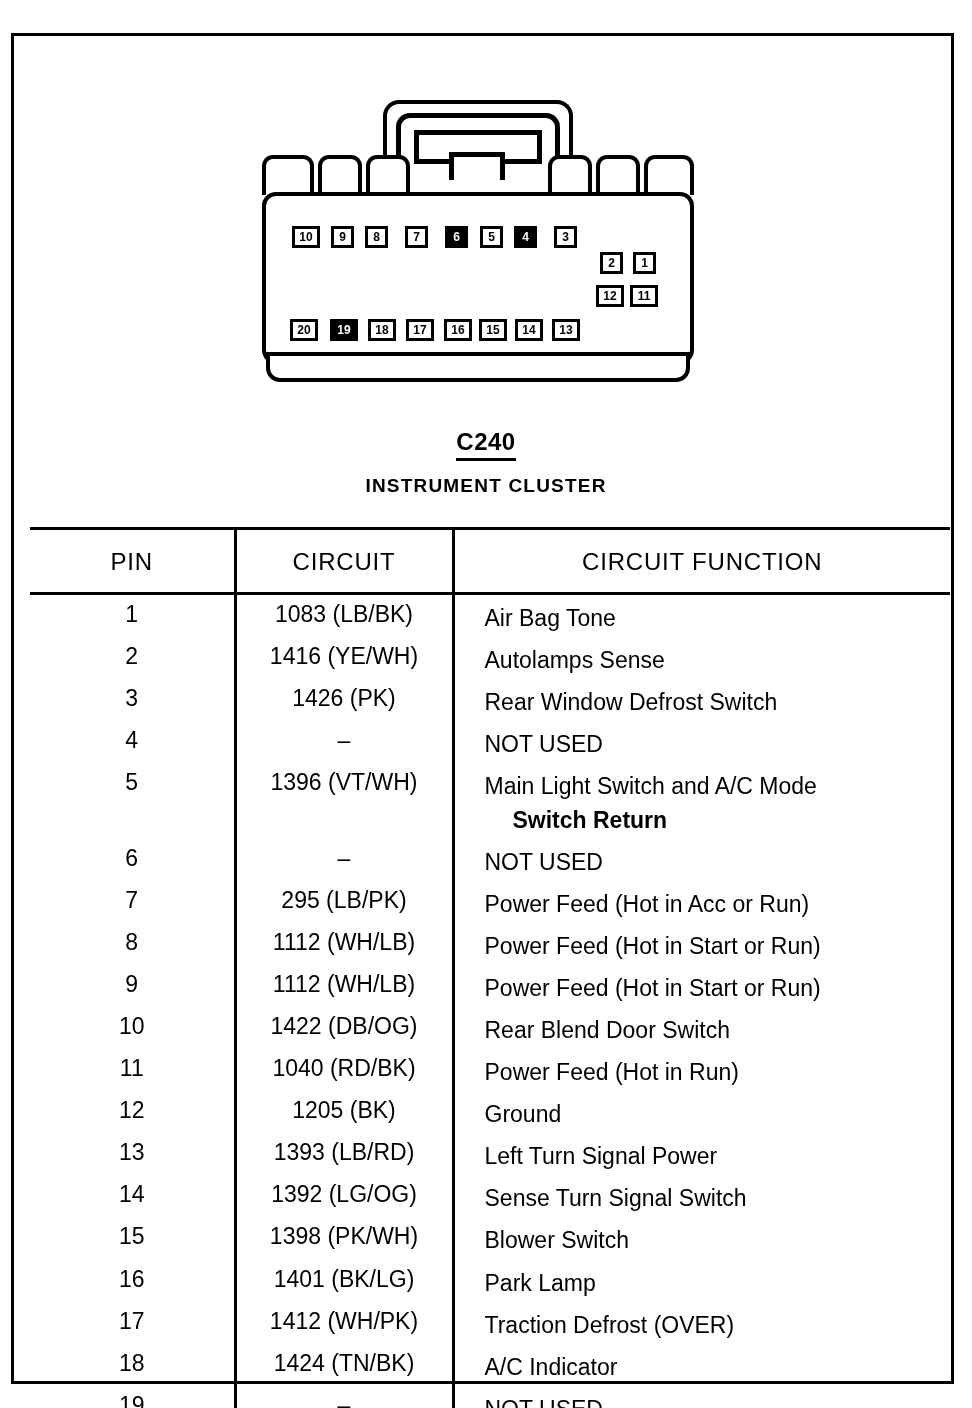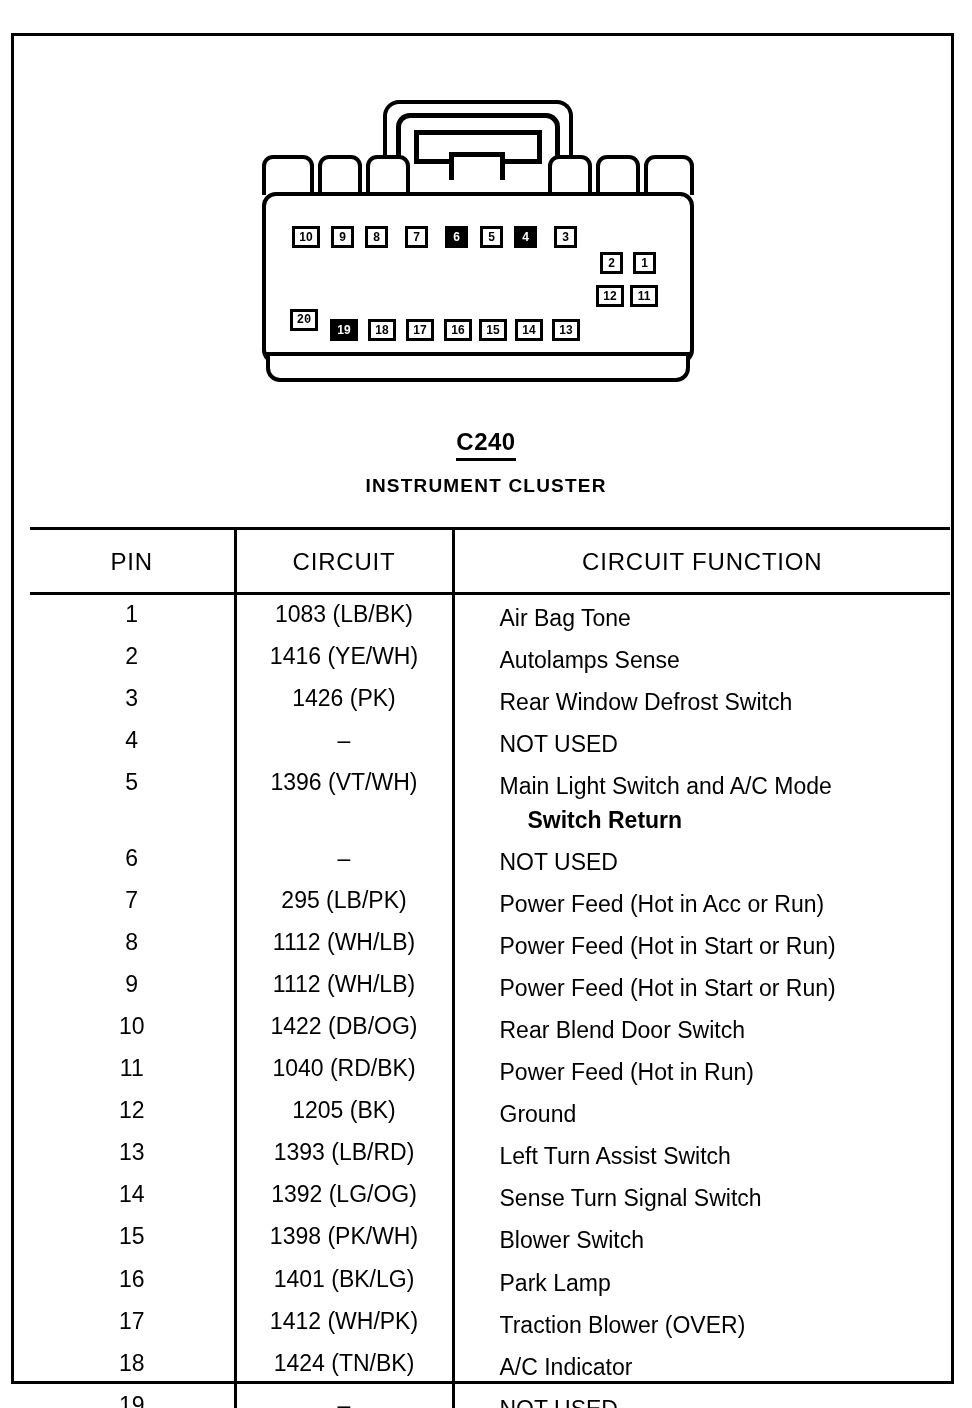--- a/index.html
+++ b/index.html
@@ -212,21 +212,21 @@
     padding-bottom: 2px;
   }
   #pin-table td.cell-circuit {
     text-align: center;
     border-right: 3px solid #000;
     padding-top: 6px;
     padding-bottom: 2px;
   }
   #pin-table td.cell-function {
     text-align: left;
-    padding-left: 45px;
+    padding-left: 30px;
     padding-top: 6px;
     padding-bottom: 2px;
     line-height: 1.48;
   }
   #pin-table td.cell-function .wrap2 {
     display: block;
     padding-left: 28px;
     font-weight: bold;
   }
 </style>
@@ -262,21 +262,21 @@
   <div class="pin-box" style="left:480px;top:226px;">5</div>
   <div class="pin-box filled" style="left:514px;top:226px;">4</div>
   <div class="pin-box" style="left:554px;top:226px;">3</div>
 
   <div class="pin-box" style="left:600px;top:252px;">2</div>
   <div class="pin-box" style="left:633px;top:252px;">1</div>
 
   <div class="pin-box wide" style="left:596px;top:285px;">12</div>
   <div class="pin-box wide" style="left:630px;top:285px;">11</div>
 
-  <div class="pin-box wide" style="left:290px;top:309px;font-family:Liberation Mono, monospace;">20</div>
+  <div class="pin-box wide" style="left:290px;top:319px;">20</div>
   <div class="pin-box wide filled" style="left:330px;top:319px;">19</div>
   <div class="pin-box wide" style="left:368px;top:319px;">18</div>
   <div class="pin-box wide" style="left:406px;top:319px;">17</div>
   <div class="pin-box wide" style="left:444px;top:319px;">16</div>
   <div class="pin-box wide" style="left:479px;top:319px;">15</div>
   <div class="pin-box wide" style="left:515px;top:319px;">14</div>
   <div class="pin-box wide" style="left:552px;top:319px;">13</div>
 </div>
 
 <div id="caption-block">
@@ -354,41 +354,41 @@
         <td class="cell-function"><span>Power Feed (Hot in Run)</span></td>
       </tr>
       <tr>
         <td class="cell-pin">12</td>
         <td class="cell-circuit">1205 (BK)</td>
         <td class="cell-function"><span>Ground</span></td>
       </tr>
       <tr>
         <td class="cell-pin">13</td>
         <td class="cell-circuit">1393 (LB/RD)</td>
-        <td class="cell-function"><span>Left Turn Assist Switch</span></td>
+        <td class="cell-function"><span>Left Turn Signal Power</span></td>
       </tr>
       <tr>
         <td class="cell-pin">14</td>
         <td class="cell-circuit">1392 (LG/OG)</td>
         <td class="cell-function"><span>Sense Turn Signal Switch</span></td>
       </tr>
       <tr>
         <td class="cell-pin">15</td>
         <td class="cell-circuit">1398 (PK/WH)</td>
         <td class="cell-function"><span>Blower Switch</span></td>
       </tr>
       <tr>
         <td class="cell-pin">16</td>
         <td class="cell-circuit">1401 (BK/LG)</td>
         <td class="cell-function"><span>Park Lamp</span></td>
       </tr>
       <tr>
         <td class="cell-pin">17</td>
         <td class="cell-circuit">1412 (WH/PK)</td>
-        <td class="cell-function"><span>Traction Blower (OVER)</span></td>
+        <td class="cell-function"><span>Traction Defrost (OVER)</span></td>
       </tr>
       <tr>
         <td class="cell-pin">18</td>
         <td class="cell-circuit">1424 (TN/BK)</td>
         <td class="cell-function"><span>A/C Indicator</span></td>
       </tr>
       <tr>
         <td class="cell-pin">19</td>
         <td class="cell-circuit">–</td>
         <td class="cell-function"><span>NOT USED</span></td>

